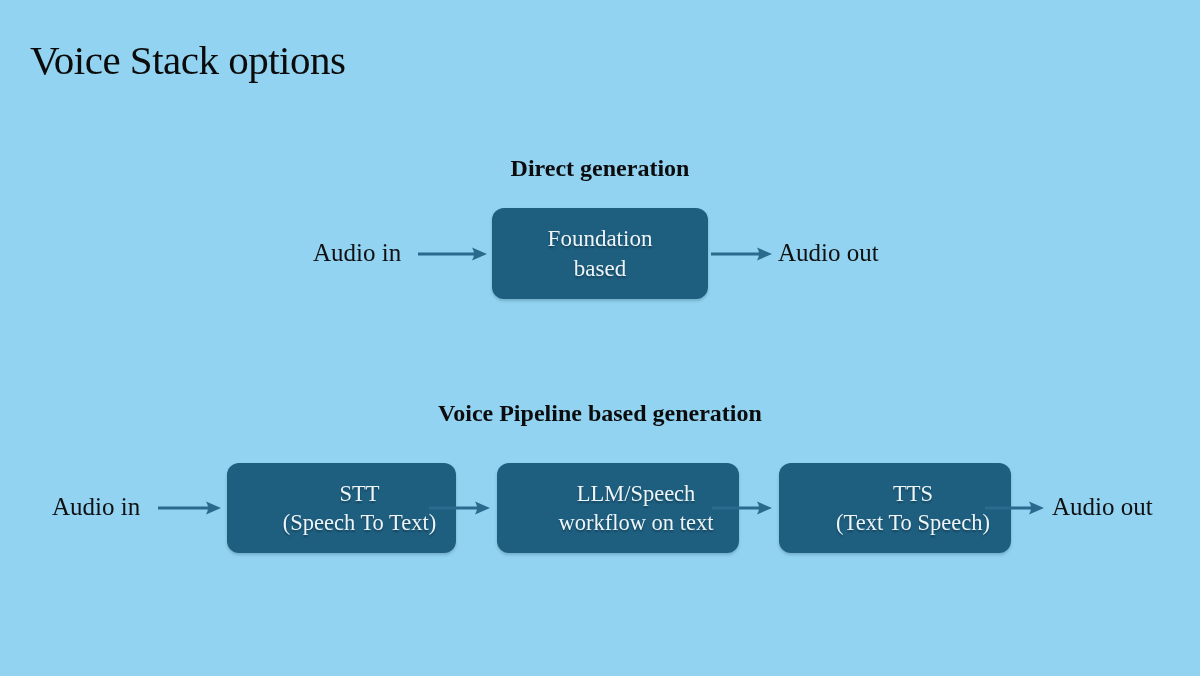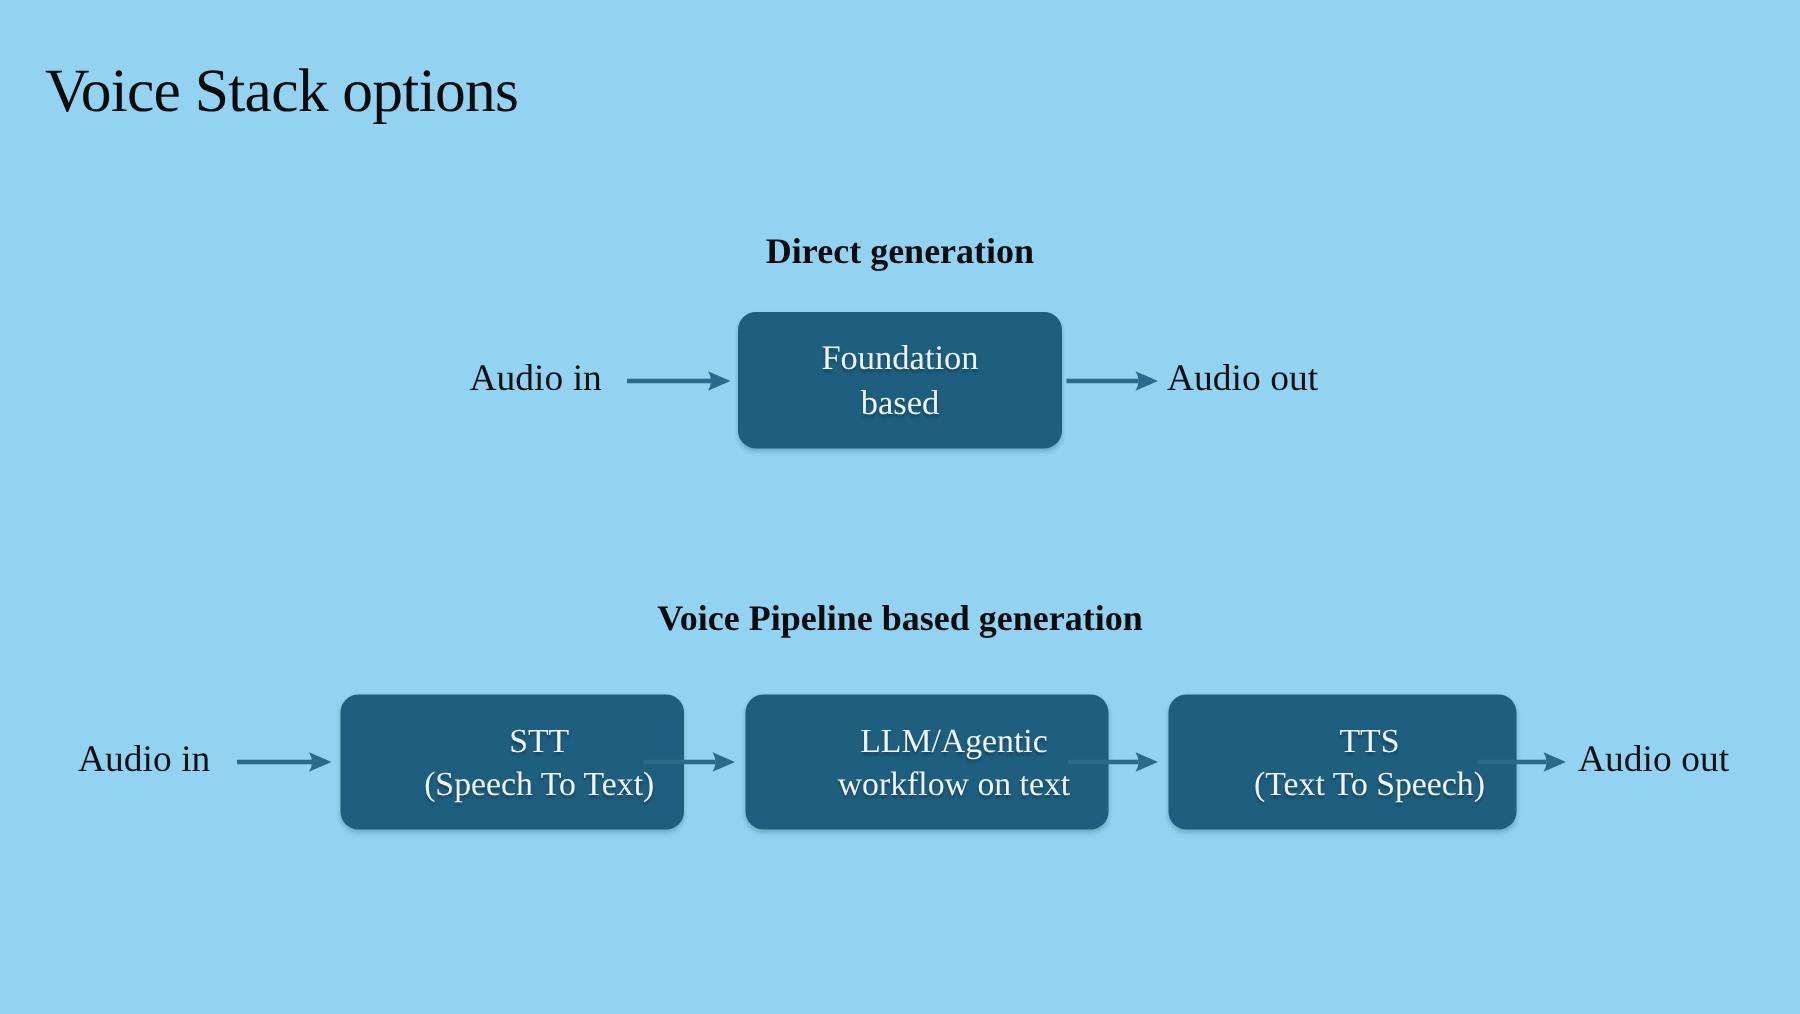--- a/index.html
+++ b/index.html
@@ -91,21 +91,21 @@
     <span class="ln">STT</span>
     <span class="ln">(Speech To Text)</span>
   </div>
 
   <svg class="arrow arr-2b" width="62" height="20" viewBox="0 0 62 20">
     <line x1="1" y1="10" x2="49" y2="10" stroke="#2a6b8d" stroke-width="3"></line>
     <path d="M62,10 L47,3.5 Q51,10 47,16.5 Z" fill="#2a6b8d"></path>
   </svg>
 
   <div class="node node-small box-llm">
-    <span class="ln">LLM/Agentic</span>
+    <span class="ln">LLM/Speech</span>
     <span class="ln">workflow on text</span>
   </div>
 
   <svg class="arrow arr-2c" width="61" height="20" viewBox="0 0 61 20">
     <line x1="1" y1="10" x2="48" y2="10" stroke="#2a6b8d" stroke-width="3"></line>
     <path d="M61,10 L46,3.5 Q50,10 46,16.5 Z" fill="#2a6b8d"></path>
   </svg>
 
   <div class="node node-small box-tts">
     <span class="ln">TTS</span>

